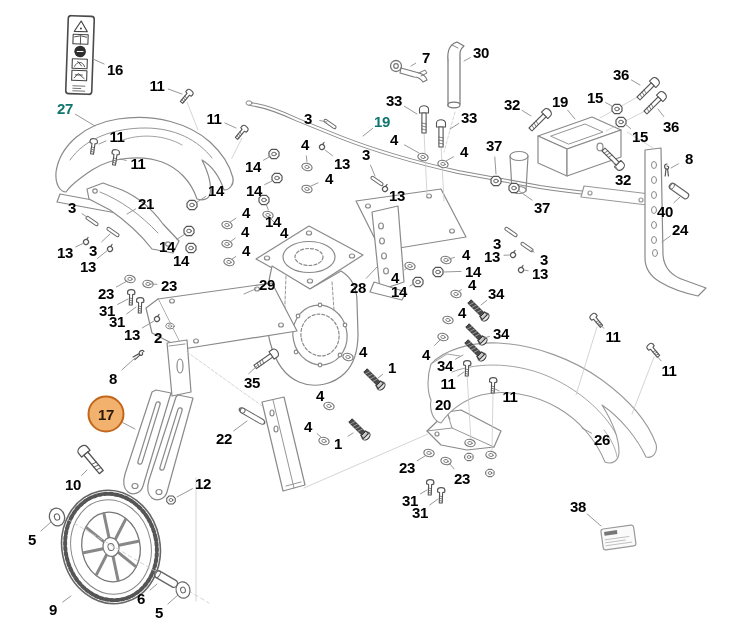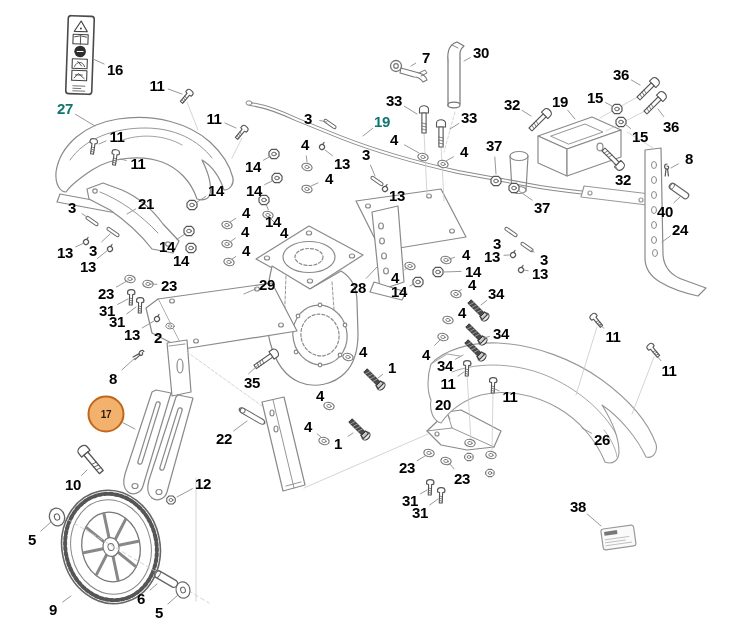--- a/index.html
+++ b/index.html
@@ -3,21 +3,21 @@
 <meta charset="utf-8">
 <style>
   html,body{margin:0;padding:0;background:#fff;}
   body{width:735px;height:634px;overflow:hidden;}
   .stage{position:relative;width:735px;height:634px;font-family:"Liberation Sans",sans-serif;background:#fff;}
   svg.art{position:absolute;left:0;top:0;}
   #callouts{position:absolute;left:0;top:0;width:100%;height:100%;pointer-events:none;}
   .callout{position:absolute;transform:translate(-50%,-50%);font-weight:bold;font-size:15px;line-height:1;
            color:#000;letter-spacing:-0.4px;pointer-events:auto;white-space:nowrap;}
   .callout.hl{width:33px;height:33px;border-radius:50%;display:flex;align-items:center;justify-content:center;
-              border:2.5px solid #C2661B;background:#F2B16D;color:#2b1a08;font-size:10px;}
+              border:2.5px solid #C2661B;background:#F2B16D;color:#2b1a08;font-size:15px;}
 </style>
 </head>
 <body>
 
 <div class="stage">
 <svg class="art" width="735" height="634" viewBox="0 0 735 634">
   <defs>
     <g id="sym-washer">
           <ellipse rx="5.2" ry="3.6" fill="#fff" stroke="#777" stroke-width="1.1"></ellipse>
           <ellipse rx="2.2" ry="1.5" fill="#fff" stroke="#777" stroke-width="0.9"></ellipse>

